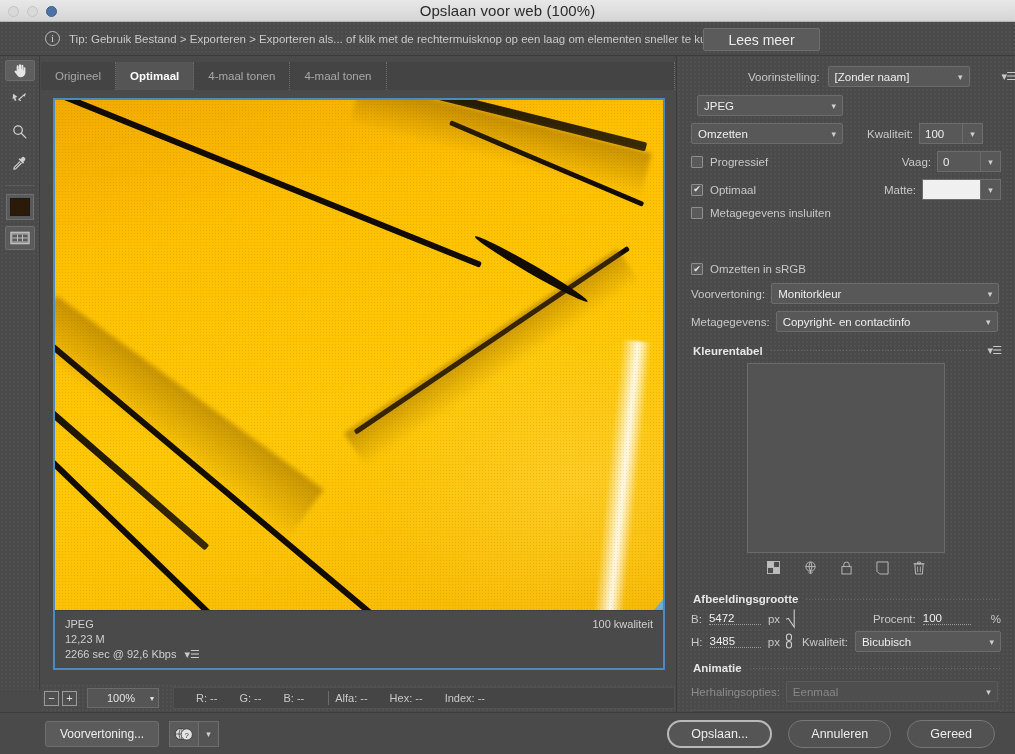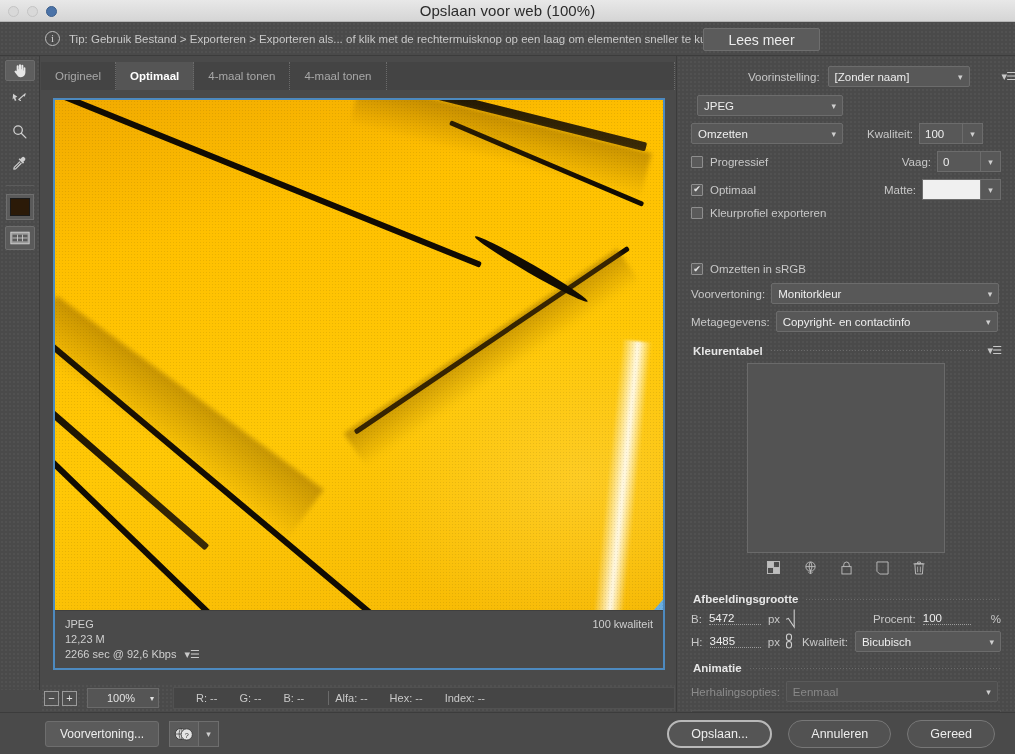--- a/index.html
+++ b/index.html
@@ -413,21 +413,21 @@
     <div class="row" style="margin:7px 0 0 14px;">
       <span class="cb checked"></span>
       <span class="lbl" style="margin-left:7px;">Optimaal</span>
       <span class="lbl" style="margin-left:auto;">Matte:</span>
       <div class="fld" style="width:59px; margin-left:6px; background:#f0f0f0;"></div>
       <div class="stepper" style="margin-right:14px;">▾</div>
     </div>
 
     <div class="row" style="margin:7px 0 0 14px;">
       <span class="cb"></span>
-      <span class="lbl" style="margin-left:7px;">Kleurprofiel exporteren</span>
+      <span class="lbl" style="margin-left:7px;">Metagegevens insluiten</span>
     </div>
 
     <div class="row" style="margin:44px 0 0 14px;">
       <span class="cb checked"></span>
       <span class="lbl" style="margin-left:7px;">Omzetten in sRGB</span>
     </div>
 
     <div class="row" style="margin:8px 0 0 14px;">
       <span class="lbl">Voorvertoning:</span>
       <div class="sel" style="width:228px; margin-left:6px;">

